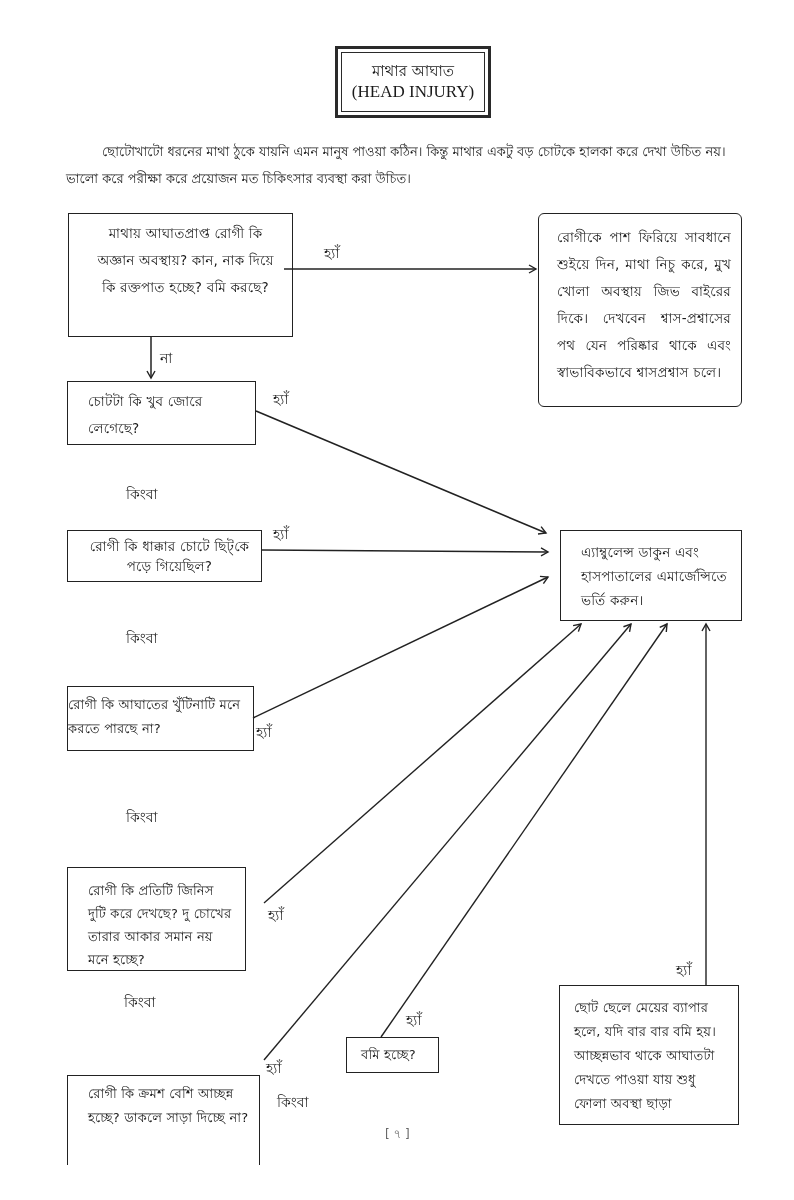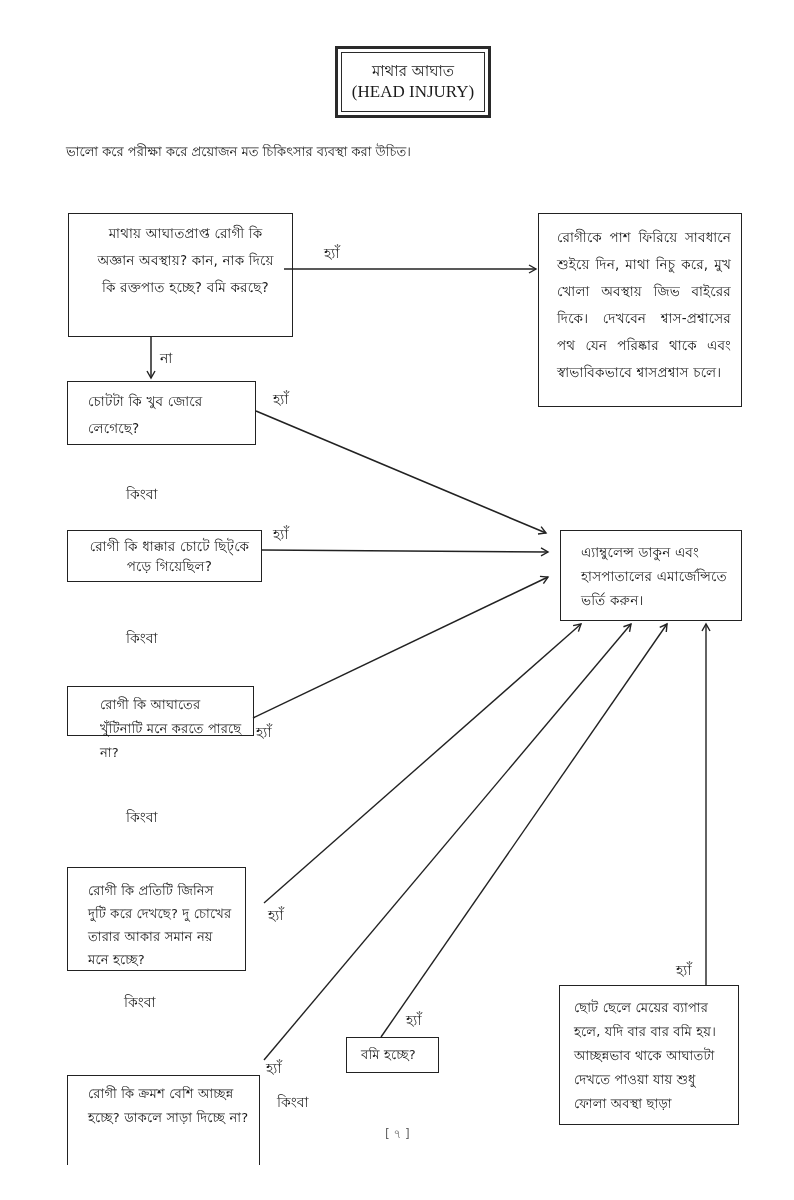--- a/index.html
+++ b/index.html
@@ -37,20 +37,21 @@
 <div class="page">
 
   <div class="title-box">
     <div class="title-inner">
       <div class="title-bn">মাথার আঘাত</div>
       <div class="title-en">(HEAD INJURY)</div>
     </div>
   </div>
 
   <div class="intro">
+    <div><span class="indent"></span><span>ছোটোখাটো ধরনের মাথা ঠুকে যায়নি এমন মানুষ পাওয়া কঠিন। কিন্তু মাথার একটু বড় চোটকে হালকা করে দেখা উচিত নয়।</span></div>
     <div>ভালো করে পরীক্ষা করে প্রয়োজন মত চিকিৎসার ব্যবস্থা করা উচিত।</div>
   </div>
 
   <svg class="lines" viewBox="0 0 794 1200">
     <defs>
       <marker id="ah" markerWidth="10" markerHeight="10" refX="8" refY="5" orient="auto" markerUnits="userSpaceOnUse">
         <path d="M1,1 L8,5 L1,9" fill="none" stroke="#222" stroke-width="1.4"></path>
       </marker>
     </defs>
 
@@ -69,29 +70,29 @@
     <line x1="264" y1="1060" x2="631" y2="624" stroke="#222" stroke-width="1.4" marker-end="url(#ah)"></line>
 
     <line x1="381" y1="1037" x2="667" y2="624" stroke="#222" stroke-width="1.4" marker-end="url(#ah)"></line>
 
     <line x1="706" y1="985" x2="706" y2="624" stroke="#222" stroke-width="1.4" marker-end="url(#ah)"></line>
   </svg>
 
 
   <div class="box" style="left:68px;top:213px;width:225px;height:124px;text-align:center;">মাথায় আঘাতপ্রাপ্ত রোগী কি অজ্ঞান অবস্থায়? কান, নাক দিয়ে কি রক্তপাত হচ্ছে? বমি করছে?</div>
 
-  <div class="box" style="left:538px;top:213px;width:204px;height:194px;padding:10px 10px 19px 18px;text-align:justify;">রোগীকে পাশ ফিরিয়ে সাবধানে শুইয়ে দিন, মাথা নিচু করে, মুখ খোলা অবস্থায় জিভ বাইরের দিকে। দেখবেন শ্বাস-প্রশ্বাসের পথ যেন পরিষ্কার থাকে এবং স্বাভাবিকভাবে শ্বাসপ্রশ্বাস চলে।</div>
+  <div class="box" style="left:538px;top:213px;width:204px;height:194px;padding:10px 10px 19px 18px;text-align:justify;border-radius:6px;">রোগীকে পাশ ফিরিয়ে সাবধানে শুইয়ে দিন, মাথা নিচু করে, মুখ খোলা অবস্থায় জিভ বাইরের দিকে। দেখবেন শ্বাস-প্রশ্বাসের পথ যেন পরিষ্কার থাকে এবং স্বাভাবিকভাবে শ্বাসপ্রশ্বাস চলে।</div>
 
   <div class="box" style="left:67px;top:381px;width:189px;height:64px;">চোটটা কি খুব জোরে লেগেছে?</div>
 
   <div class="box" style="left:67px;top:530px;width:195px;height:52px;line-height:20px;padding-top:5px;text-align:center;">রোগী কি ধাক্কার চোটে ছিট্‌কে পড়ে গিয়েছিল?</div>
 
   <div class="box" style="left:560px;top:530px;width:182px;height:91px;line-height:24px;padding-top:9px;">এ্যাম্বুলেন্স ডাকুন এবং হাসপাতালের এমার্জেন্সিতে ভর্তি করুন।</div>
 
-  <div class="box" style="left:67px;top:686px;width:187px;height:50px;line-height:24px;font-size:13px;padding-left:32px;">রোগী কি আঘাতের খুঁটিনাটি মনে করতে পারছে না?</div>
+  <div class="box" style="left:67px;top:686px;width:187px;height:65px;line-height:24px;font-size:13px;padding-left:0;">রোগী কি আঘাতের খুঁটিনাটি মনে করতে পারছে না?</div>
 
   <div class="box" style="left:67px;top:867px;width:179px;height:104px;line-height:23px;font-size:13px;padding-top:11px;">রোগী কি প্রতিটি জিনিস দুটি করে দেখছে? দু চোখের তারার আকার সমান নয় মনে হচ্ছে?</div>
 
   <div class="box" style="left:67px;top:1037px;width:193px;height:90px;line-height:24px;font-size:13px;padding-top:6px;border-bottom:none;margin-top:38px;">রোগী কি ক্রমশ বেশি আচ্ছন্ন হচ্ছে? ডাকলে সাড়া দিচ্ছে না?</div>
 
   <div class="box" style="left:346px;top:1037px;width:93px;height:36px;line-height:22px;padding:6px 10px 6px 14px;font-size:13px;">বমি হচ্ছে?</div>
 
   <div class="box" style="left:559px;top:985px;width:180px;height:140px;line-height:24px;font-size:13px;padding:10px 8px 8px 14px;">ছোট ছেলে মেয়ের ব্যাপার হলে, যদি বার বার বমি হয়। আচ্ছন্নভাব থাকে আঘাতটা দেখতে পাওয়া যায় শুধু ফোলা অবস্থা ছাড়া</div>
 
   <div class="label" style="left:324px;top:245px;">হ্যাঁ</div>

